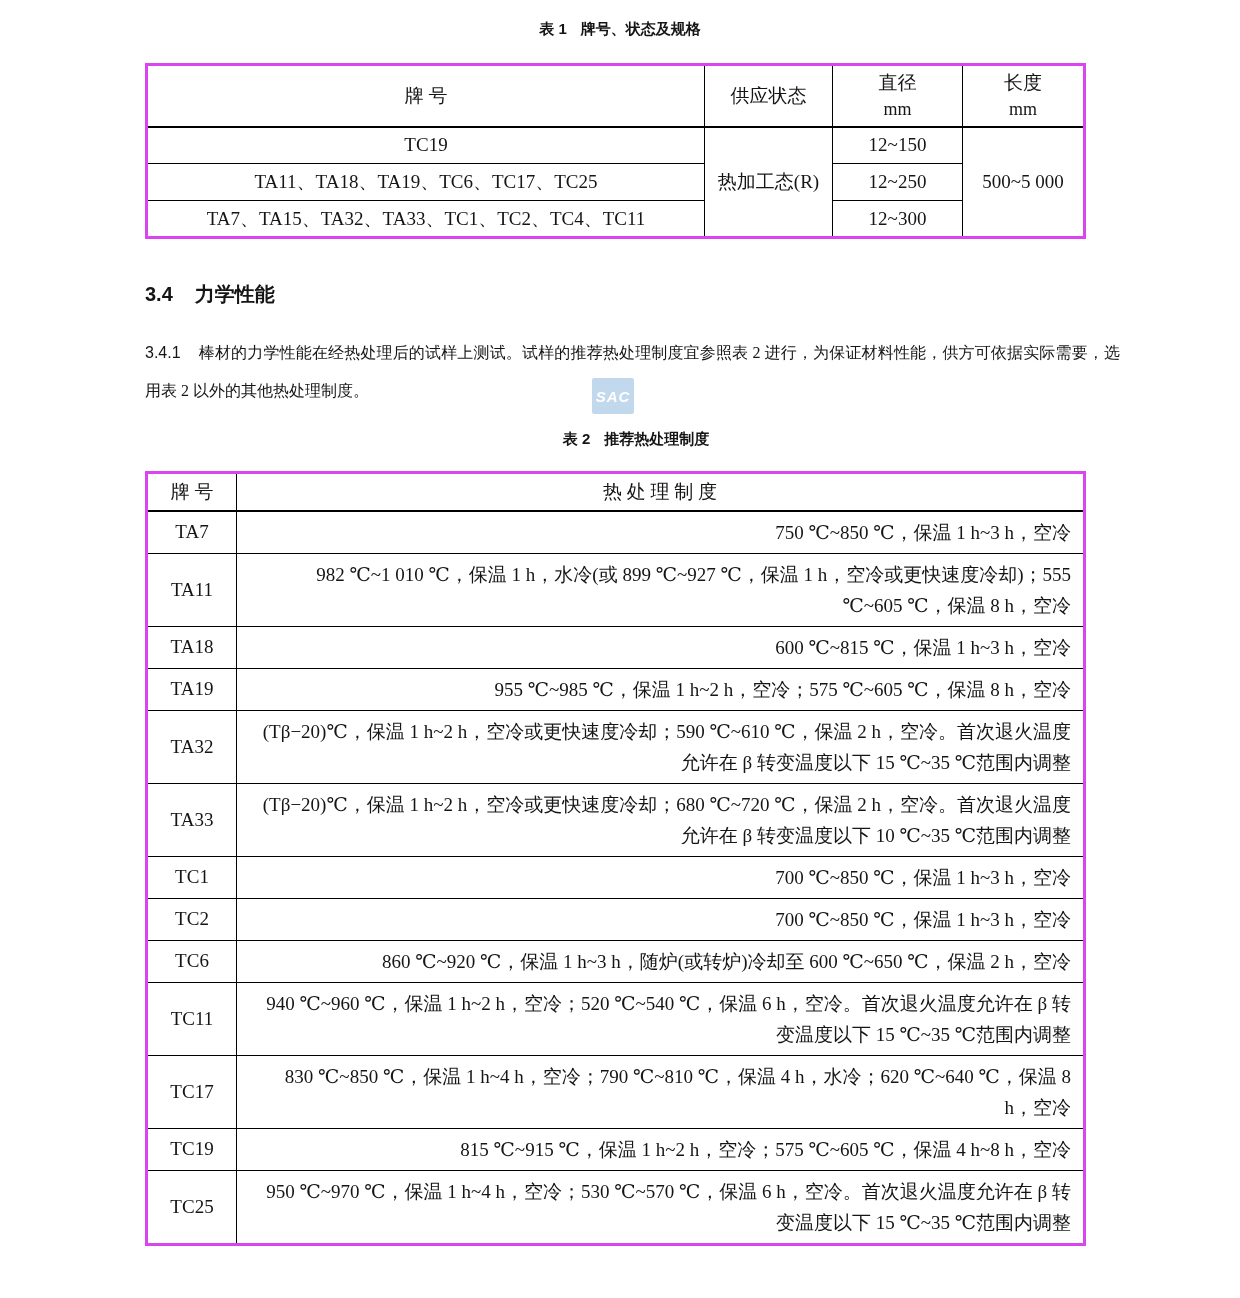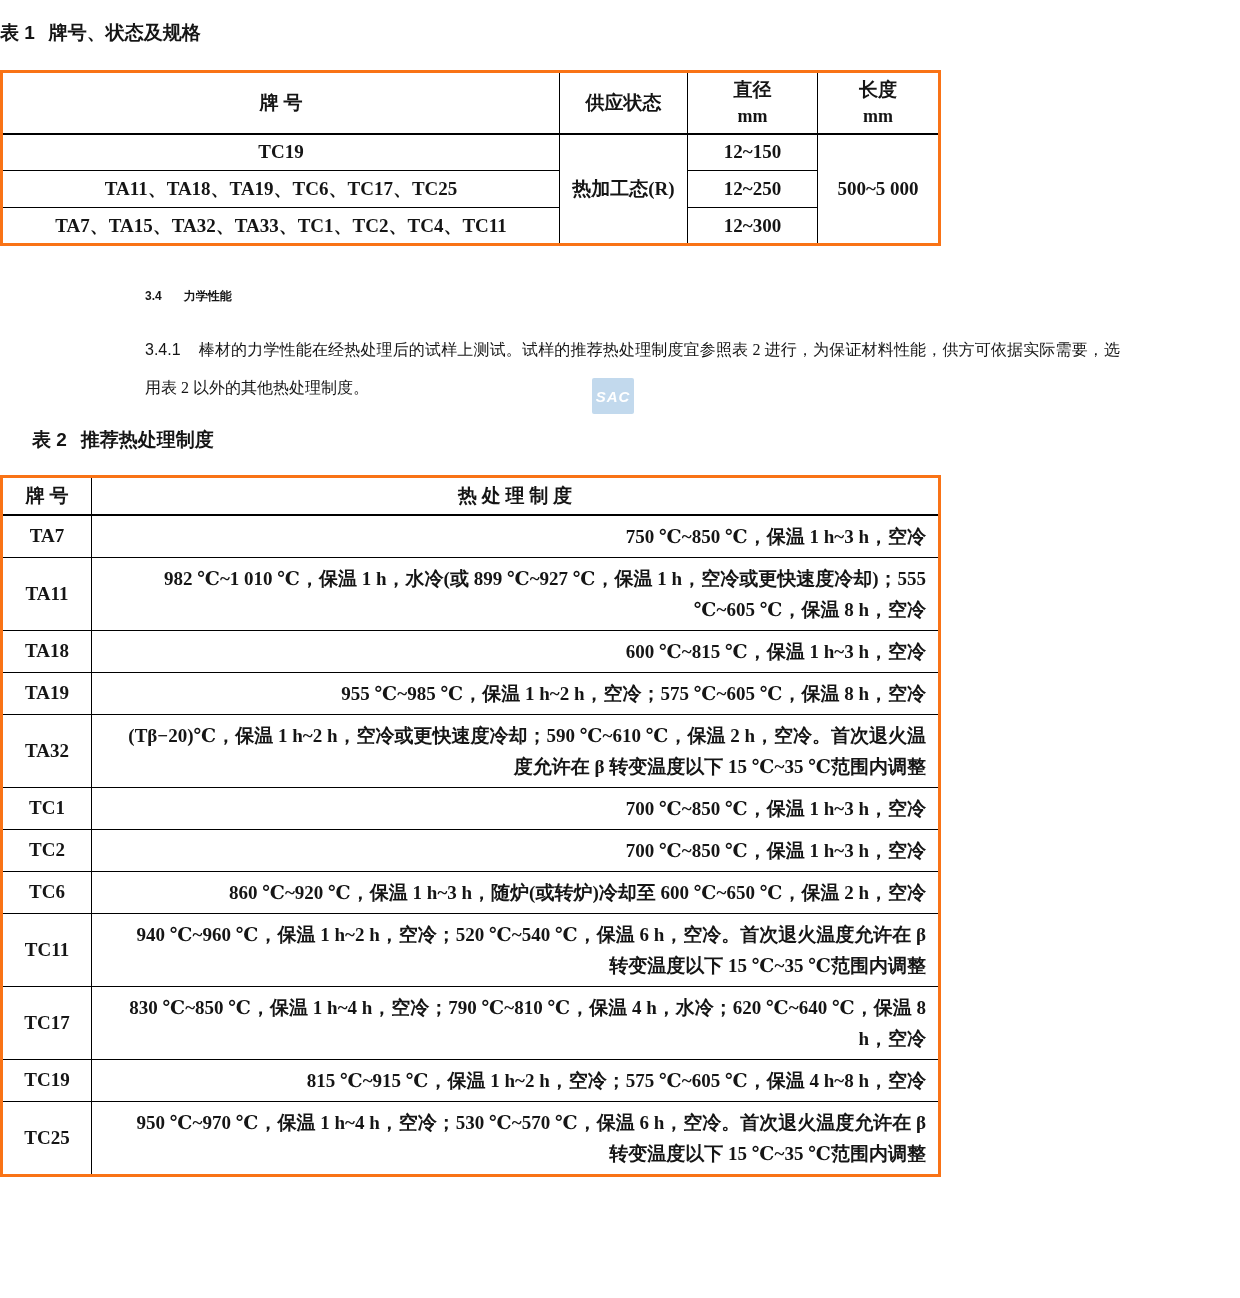--- a/index.html
+++ b/index.html
@@ -5,42 +5,42 @@
   * { box-sizing: border-box; }
   html,body { margin:0; padding:0; }
   body {
     width:1240px; height:1298px; position:relative;
     background:#ffffff; color:#151515;
     font-family:"Liberation Serif","DejaVu Serif",serif;
     overflow:hidden;
   }
 
   .tbl-caption {
-    width:1240px; text-align:left; font-weight:bold; font-size:19px;
+    width:1240px; text-align:center; font-weight:bold; font-size:15px;
     font-family:"Liberation Sans","DejaVu Sans",sans-serif;
   }
   .cap1 { margin-top:20px; }
   .cap2 { margin-top:20px;padding-left:32px; }
   .cap-no { margin-right:14px; }
 
   table { border-collapse:collapse; table-layout:fixed; }
-  .doc-table { border:3px solid #f97316; width:938px;font-weight:bold; }
+  .doc-table { border:3px solid #d946ef; margin-left:145px; width:938px; }
   .doc-table td { border:1px solid #000; font-size:19px; vertical-align:middle; }
 
   
   .t1 { margin-top:24px; }
   .t1 td { text-align:center; }
   .t1 .hdr-row td { border-bottom:2.5px solid #000; height:62px; }
   .t1 .body-row td { height:37px; }
   .t1 .unit { font-size:18px; }
   .t1 .two-line div { line-height:26px; }
 
   
   .sec-heading {
-    margin:42px 8px 0 145px; font-size:12px; font-weight:bold;
+    margin:42px 8px 0 145px; font-size:20px; font-weight:bold;
     font-family:"Liberation Sans","DejaVu Sans",sans-serif;
   }
   .sec-heading .no { margin-right:22px; }
   .para {
     margin:26px 120px 0 145px; font-size:16px; line-height:38px;
     text-align:justify;
   }
   .para .no { font-family:"Liberation Sans","DejaVu Sans",sans-serif; margin-right:18px; }
 
   
@@ -142,20 +142,24 @@
     <td class="desc">600 ℃~815 ℃，保温 1 h~3 h，空冷</td>
   </tr>
   <tr class="single">
     <td class="grade">TA19</td>
     <td class="desc">955 ℃~985 ℃，保温 1 h~2 h，空冷；575 ℃~605 ℃，保温 8 h，空冷</td>
   </tr>
   <tr class="tall">
     <td class="grade">TA32</td>
     <td class="desc">(Tβ−20)℃，保温 1 h~2 h，空冷或更快速度冷却；590 ℃~610 ℃，保温 2 h，空冷。首次退火温度允许在 β 转变温度以下 15 ℃~35 ℃范围内调整</td>
   </tr>
+  <tr class="tall">
+    <td class="grade">TA33</td>
+    <td class="desc">(Tβ−20)℃，保温 1 h~2 h，空冷或更快速度冷却；680 ℃~720 ℃，保温 2 h，空冷。首次退火温度允许在 β 转变温度以下 10 ℃~35 ℃范围内调整</td>
+  </tr>
   <tr class="single">
     <td class="grade">TC1</td>
     <td class="desc">700 ℃~850 ℃，保温 1 h~3 h，空冷</td>
   </tr>
   <tr class="single">
     <td class="grade">TC2</td>
     <td class="desc">700 ℃~850 ℃，保温 1 h~3 h，空冷</td>
   </tr>
   <tr class="single">
     <td class="grade">TC6</td>

